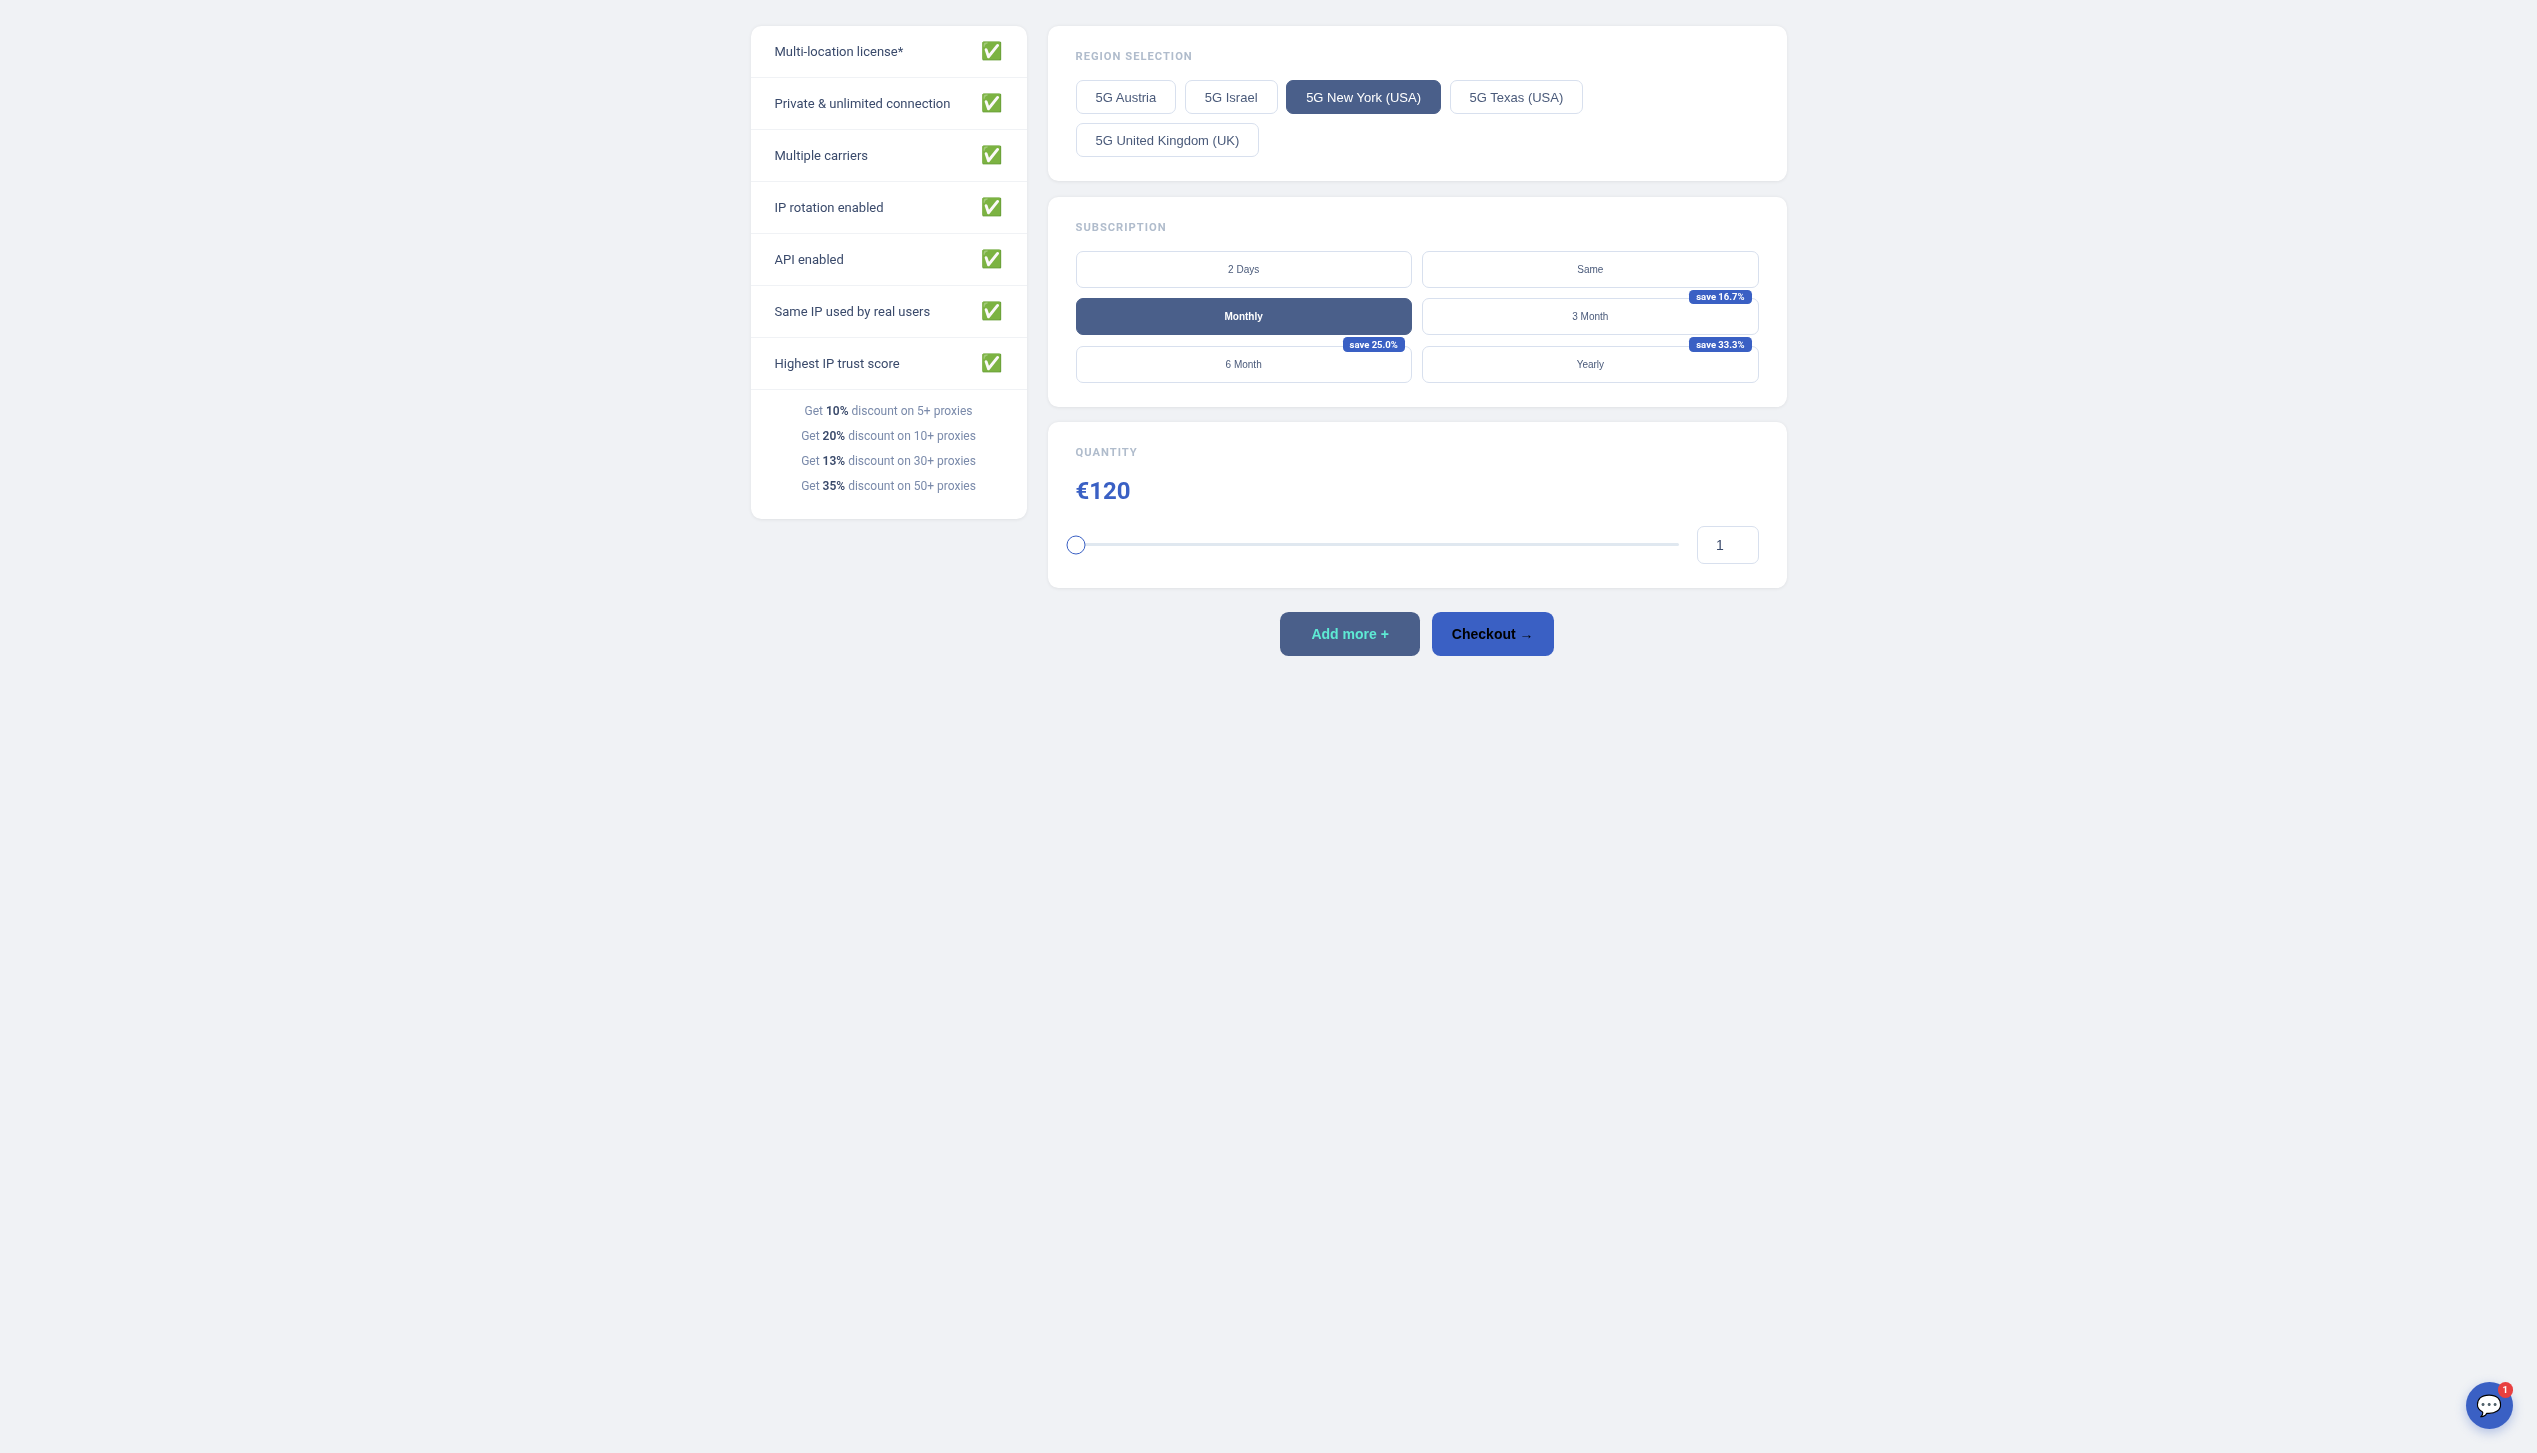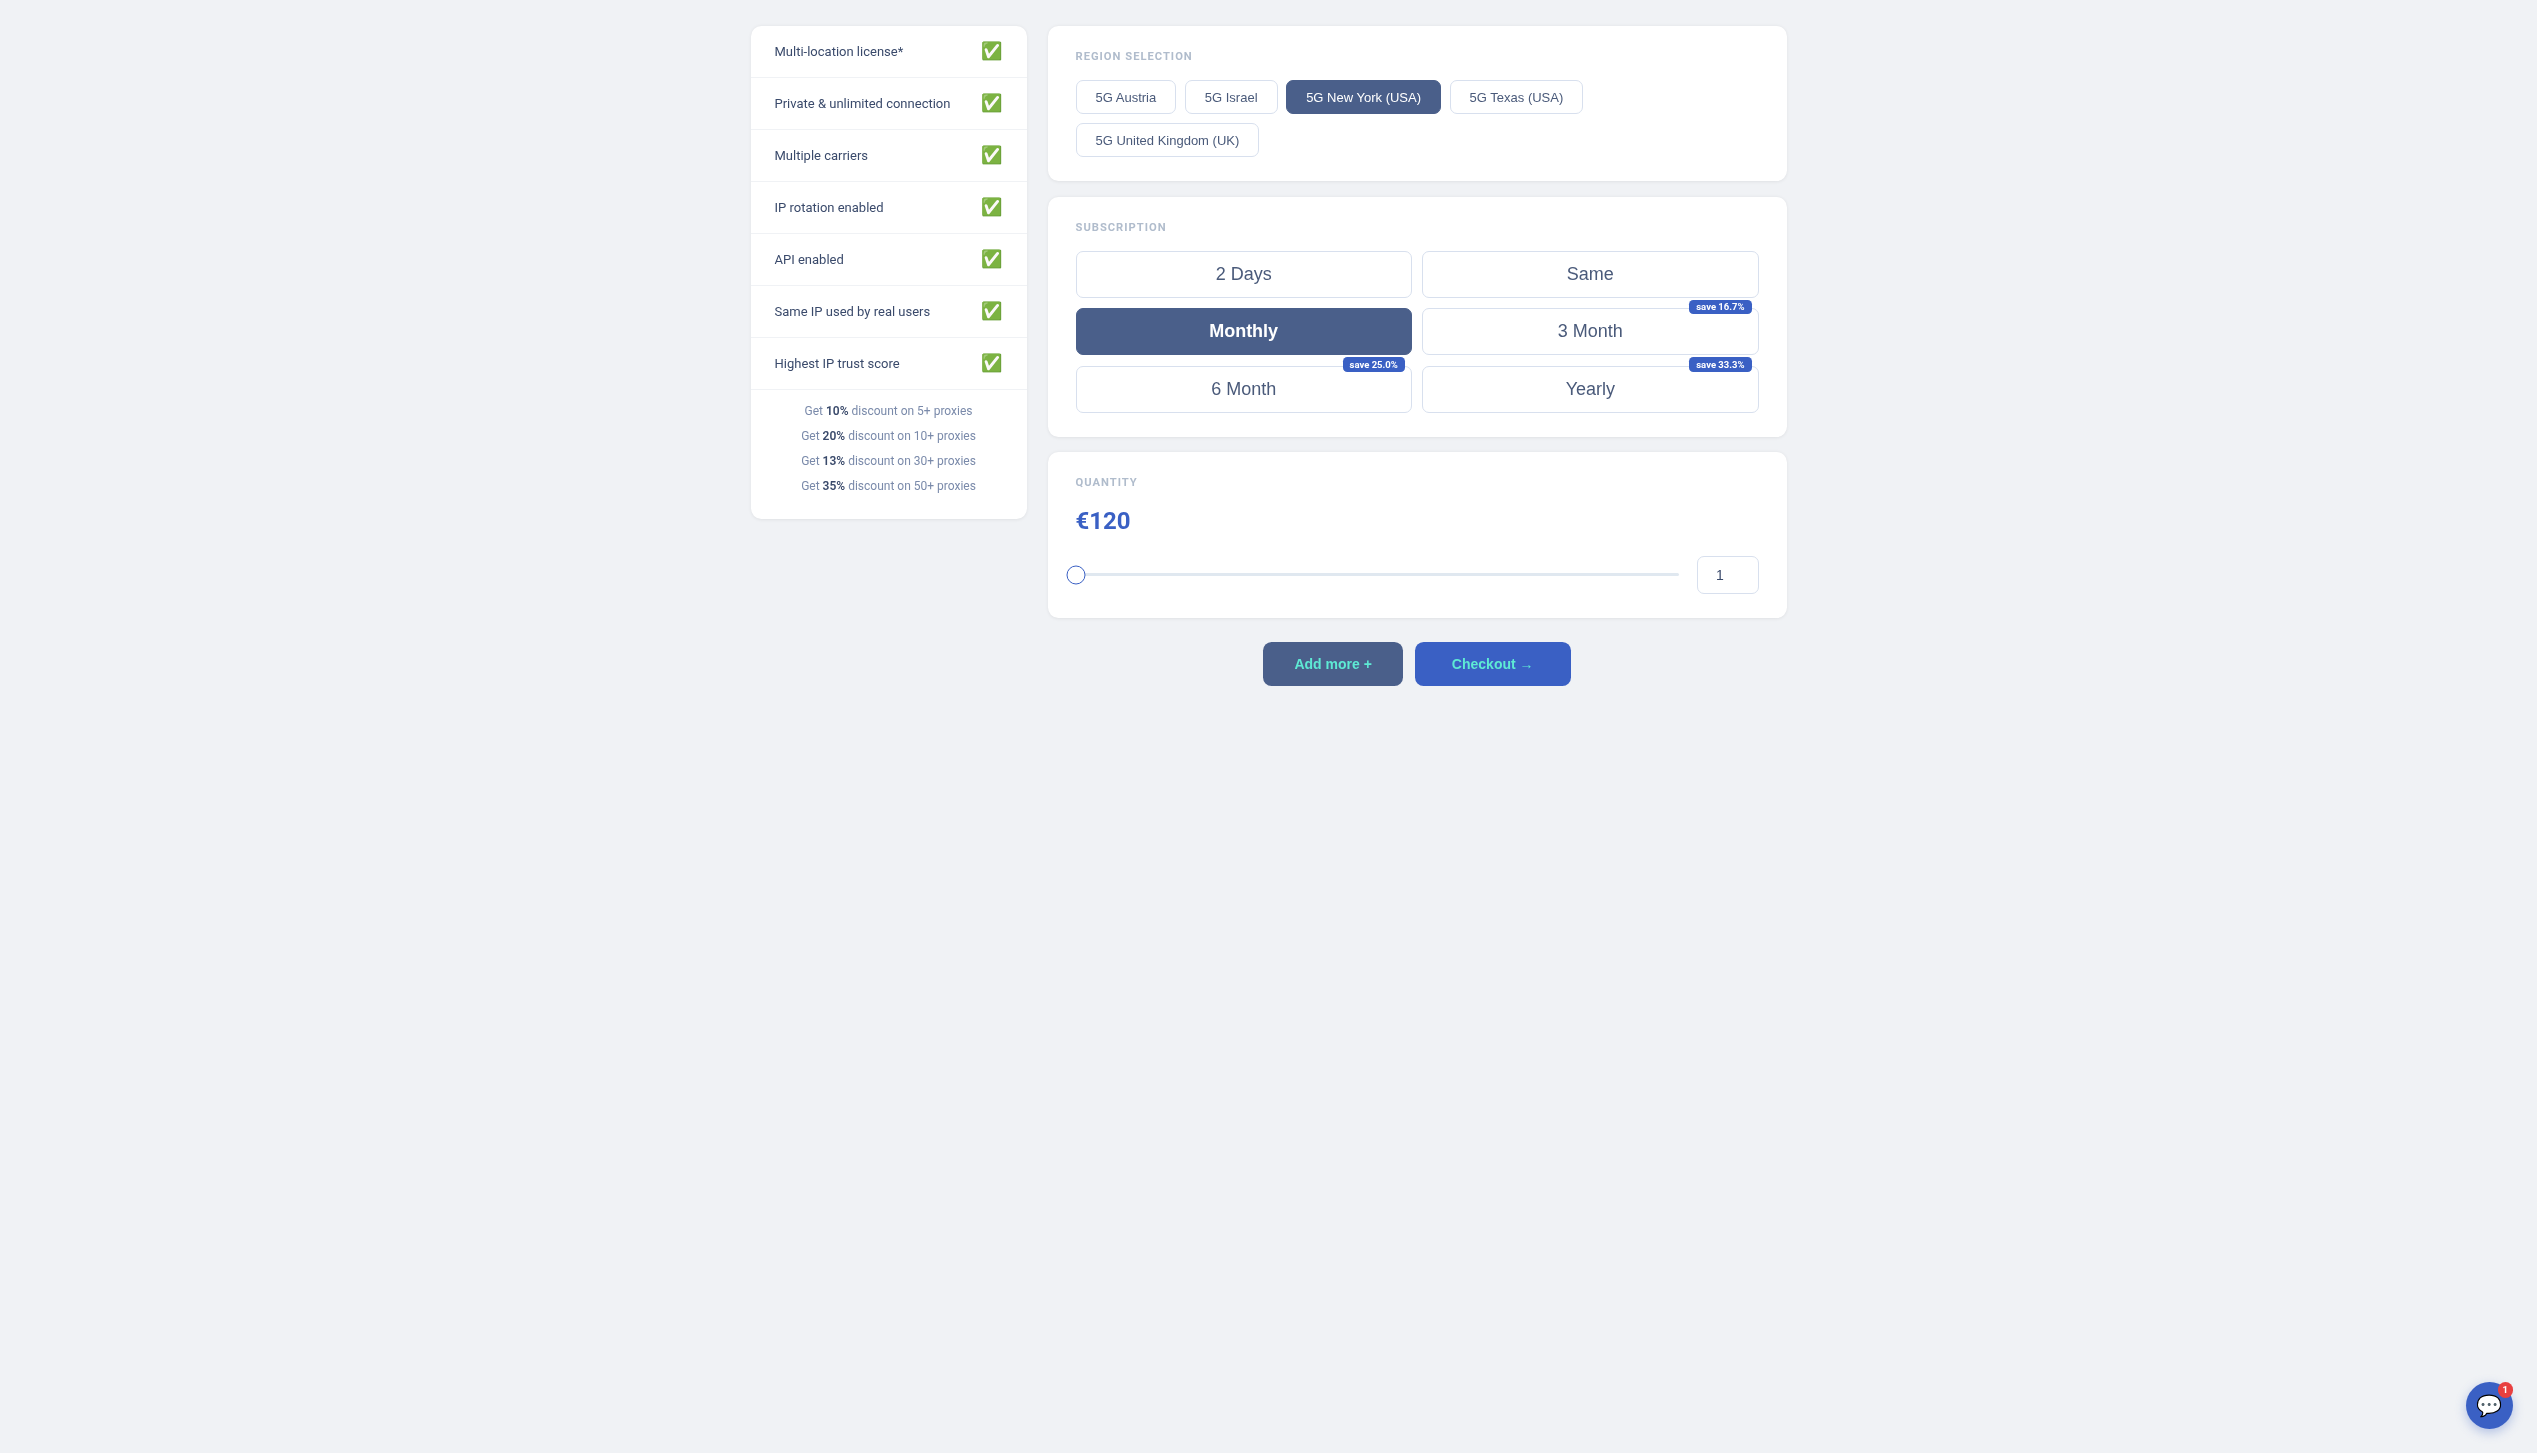--- a/index.html
+++ b/index.html
@@ -116,21 +116,21 @@
     }
     .sub-btn-wrap {
       position: relative;
     }
     .sub-btn {
       width: 100%;
       border: 1.3px solid #d8e0ee;
       background: #fff;
       border-radius: 7px;
       padding: 12px 8.6px;
-      font-size: 18px;
+      font-size: 10px;
       color: #4a5a7a;
       cursor: pointer;
       transition: all 0.15s;
       text-align: center;
     }
     .sub-btn.active {
       background: #4a5f8a;
       border-color: #4a5f8a;
       color: #fff;
       font-weight: 600;
@@ -210,24 +210,24 @@
       color: #5eead4;
       border: none;
       border-radius: 8.6px;
       padding: 14px 31px;
       font-size: 14px;
       font-weight: 600;
       cursor: pointer;
     }
     .btn-checkout {
       background: #3a60c4;
-      color: #5eead4;
+      color: #000000;
       border: none;
       border-radius: 8.6px;
-      padding: 14px 37px;
+      padding: 14px 20px;
       font-size: 14px;
       font-weight: 600;
       cursor: pointer;
     }
 
     
     .chat-bubble {
       position: fixed;
       bottom: 24px;
       right: 24px;

